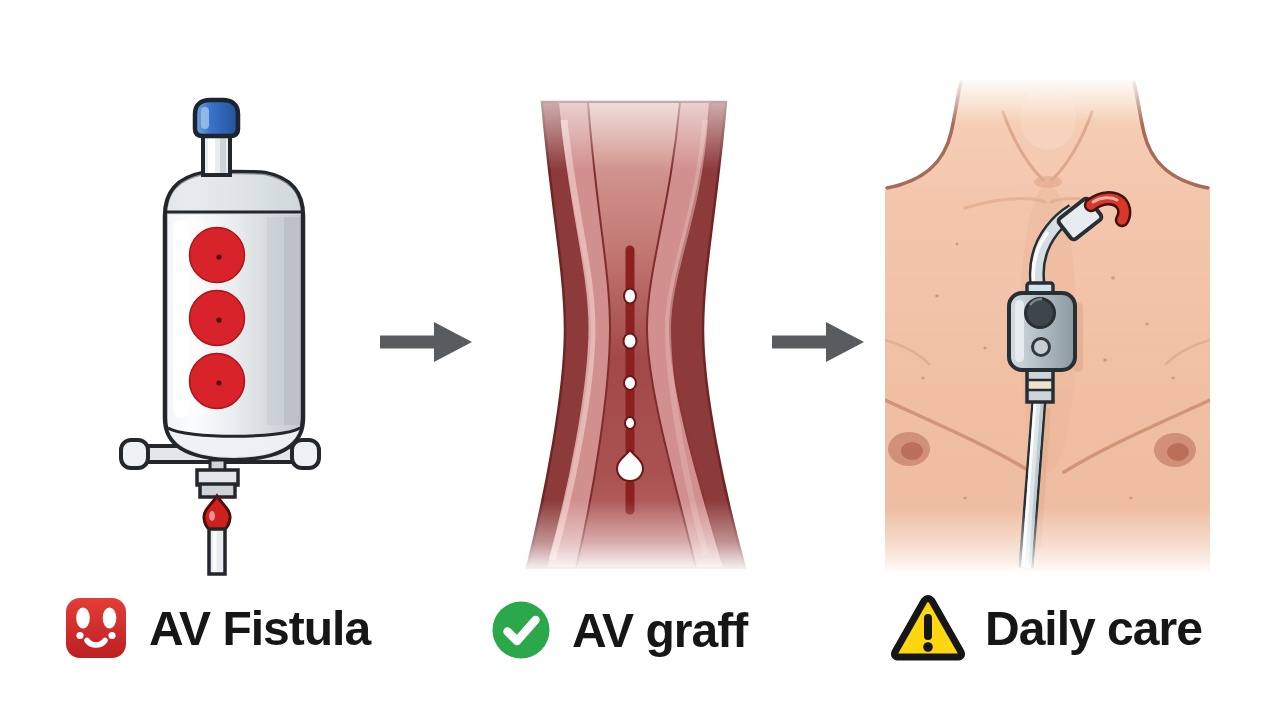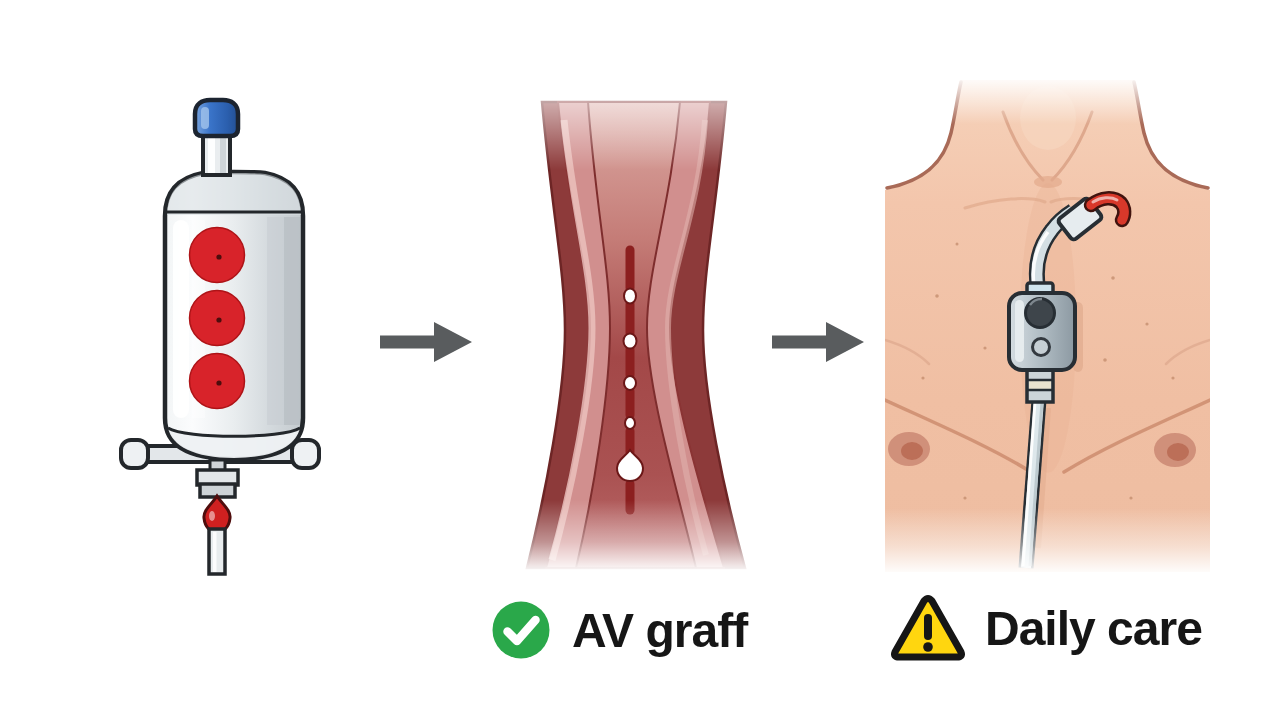--- a/index.html
+++ b/index.html
@@ -255,20 +255,37 @@
         <circle cx="155" cy="235" r="14.5" fill="#3e454b" stroke="#272e34" stroke-width="3"></circle>
         <path d="M 145,227 A 14 14 0 0 1 157,221" stroke="#7d868d" stroke-width="2.5" fill="none"></path>
         <circle cx="156" cy="269" r="8.5" fill="#c6cfd4" stroke="#33393f" stroke-width="3"></circle>
       </g>
     </g>
 
     <rect x="0" y="0" width="325" height="46" fill="url(#chestTopFade)"></rect>
     <rect x="0" y="430" width="325" height="64" fill="url(#chestBotFade)"></rect>
   </svg>
 
+  <div class="caption caption-1">
+    <svg class="cap-icon" width="64" height="64" viewBox="0 0 64 64">
+      <defs>
+        <linearGradient id="badgeGrad" x1="0" y1="0" x2="0" y2="1">
+          <stop offset="0" stop-color="#e53d38"></stop>
+            <stop offset="1" stop-color="#bd1f23"></stop>
+        </linearGradient>
+      </defs>
+      <rect x="2" y="2" width="60" height="60" rx="14" fill="url(#badgeGrad)"></rect>
+      <ellipse cx="19" cy="22" rx="6.8" ry="10.5" fill="#ffffff"></ellipse>
+      <ellipse cx="45.5" cy="22" rx="6.8" ry="10.5" fill="#ffffff"></ellipse>
+      <circle cx="16" cy="39.5" r="3.6" fill="#ffffff"></circle>
+      <circle cx="48" cy="39.5" r="3.6" fill="#ffffff"></circle>
+      <path d="M 23,44.5 C 27.5,50.5 36.5,50.5 41,44.5" stroke="#ffffff" stroke-width="5.5" fill="none" stroke-linecap="round"></path>
+    </svg>
+    <span class="txt">AV Fistula</span>
+  </div>
 
   <div class="caption caption-2">
     <svg class="cap-icon" width="62" height="62" viewBox="0 0 62 62">
       <circle cx="31" cy="31" r="28.5" fill="#2aa84a"></circle>
       <path d="M 17.5,32.5 L 27,42 L 45.5,21" stroke="#ffffff" stroke-width="8.5" fill="none" stroke-linecap="round" stroke-linejoin="round"></path>
     </svg>
     <span class="txt">AV graff</span>
   </div>
 
   <div class="caption caption-3">

